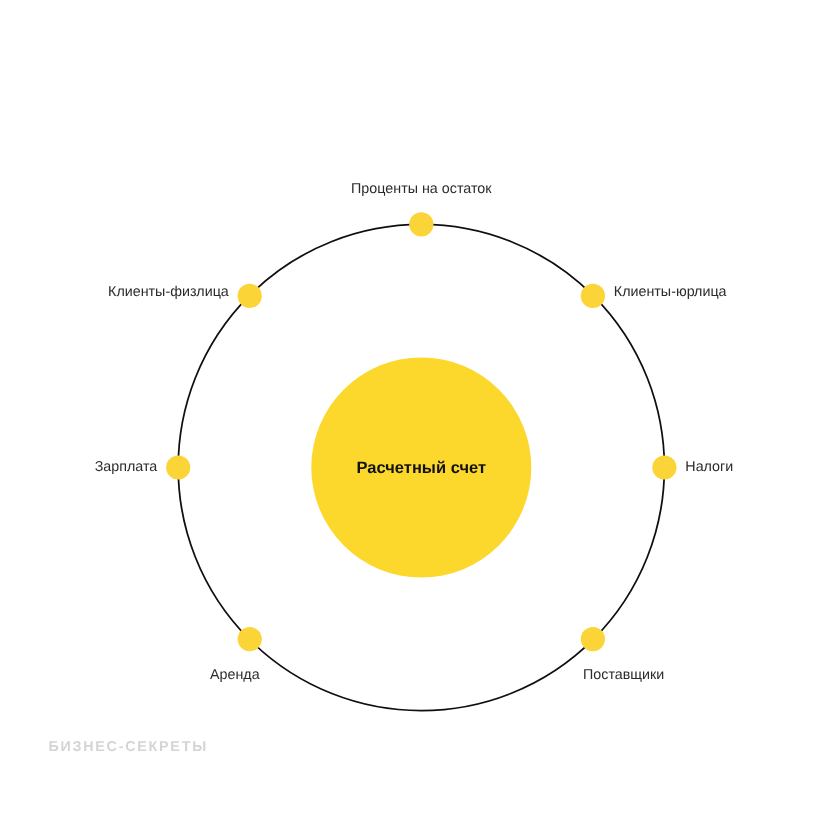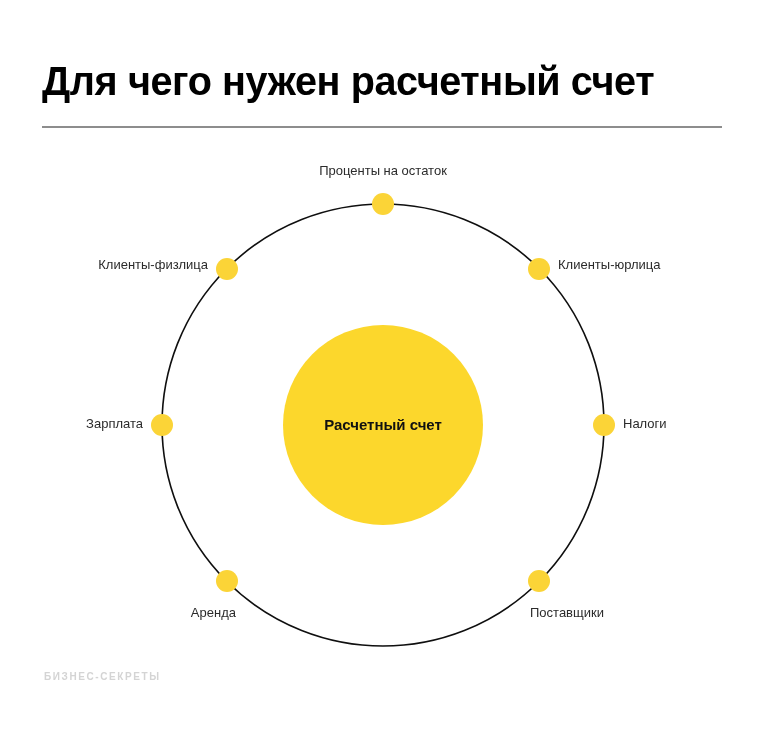--- a/index.html
+++ b/index.html
@@ -98,38 +98,34 @@
   .node-label.anchor-start { text-anchor: start; }
   .node-label.anchor-end   { text-anchor: end; }
   .node-label.anchor-mid   { text-anchor: middle; }
 
   
   .watermark {
     position: absolute;
     left: 44px;
     top: 671px;
     margin: 0;
-    font-size: 10px;
+    font-size: 13px;
     font-weight: 700;
     letter-spacing: 1.6px;
     color: #d4d4d4;
     text-transform: uppercase;
     white-space: nowrap;
     user-select: none;
   }
 </style>
 </head>
 <body>
 
 <div class="infographic">
 
-  <div class="header">
-    <h1 class="page-title">Для чего нужен расчетный счет</h1>
-    <div class="title-rule"></div>
-  </div>
 
   <div class="diagram-wrap">
     <svg class="diagram-svg" viewBox="0 0 764 560" xmlns="http://www.w3.org/2000/svg">
       <circle class="ring-path" id="ring-circle" cx="383" cy="285" r="221" stroke-width="1.6"></circle>
       <circle class="core-disc" id="core-circle" cx="383" cy="285" r="100"></circle>
       <text class="core-label" id="core-text" x="383" y="286">Расчетный счет</text>
       <g id="nodes-group">
           <circle class="node-dot" cx="383" cy="64" r="11"></circle>
           <text class="node-label anchor-mid" x="383" y="32">Проценты на остаток</text>
           <circle class="node-dot" cx="539" cy="129" r="11"></circle>

